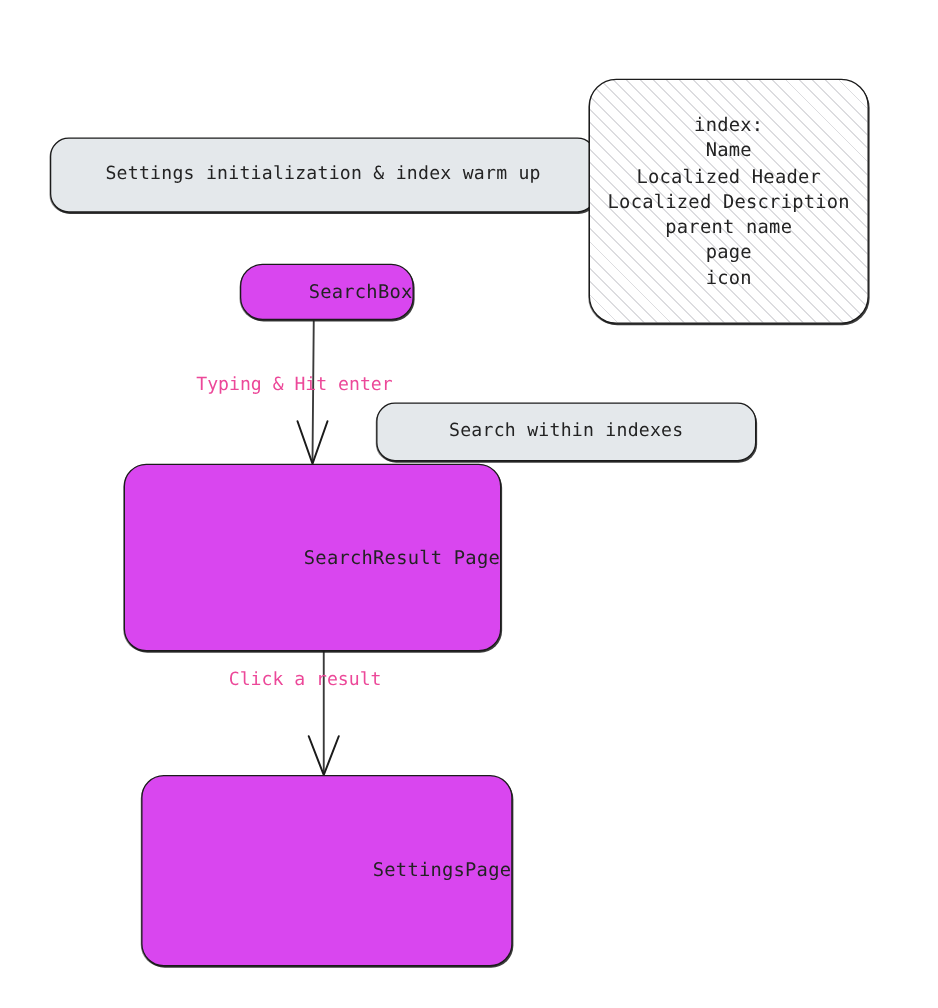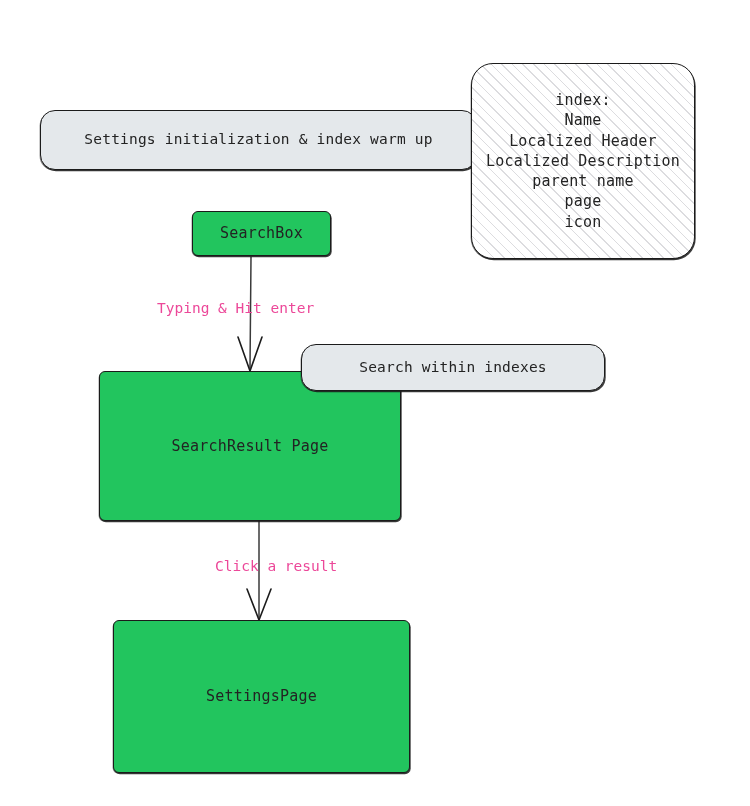--- a/index.html
+++ b/index.html
@@ -45,23 +45,24 @@
   
   .sketch {
     border: 1.6px solid #1b1b1b;
     box-shadow:
       0.9px 1.4px 0 -0.2px rgba(27,27,27,0.85),
       -0.7px 0.9px 0 -0.3px rgba(27,27,27,0.55);
   }
 
   
   .node-yellow {
-    background: #22c55e;
-    border-radius: 6px;
+    background: #d946ef;
+    border-radius: 18px;
     font-size: 15px;
+    justify-content: flex-end;
   }
 
   
   .node-note {
     background: #e4e8eb;
     border-radius: 15px;
     font-size: 14.5px;
   }
 
   
@@ -86,21 +87,20 @@
     left: 471px; top: 63px;   width: 224px; height: 196px;
     z-index: 3;
   }
   #node-searchbox {
     left: 192px; top: 211px;  width: 139px; height: 45px;
     z-index: 2;
   }
   #node-search-within {
     left: 301px; top: 322px;  width: 304px; height: 47px;
     z-index: 4;
-    margin-top: 22px;
   }
   #node-searchresult {
     left: 99px;  top: 371px;  width: 302px; height: 150px;
     z-index: 2;
   }
   #node-settingspage {
     left: 113px; top: 620px;  width: 297px; height: 153px;
     z-index: 2;
   }
   #node-expand-nav {
@@ -123,21 +123,21 @@
     font-family: "DejaVu Sans Mono", "Liberation Mono", monospace;
     font-size: 14.5px;
     color: #ec4899;
     white-space: pre;
     z-index: 5;
   }
   #edge-label-typing {
     left: 157px; top: 300px;
   }
   #edge-label-click {
-    left: 183px; top: 558px; margin-left: 32px;
+    left: 183px; top: 536px;
   }
 </style>
 </head>
 <body>
 
 <div id="diagram-root">
 
   <svg id="connectors" viewBox="0 0 750 806" width="750" height="806">
 
     <path d="M 251 257 L 250 368" fill="none" stroke="#3a3a3a" stroke-width="1.5" stroke-linecap="round"></path>

